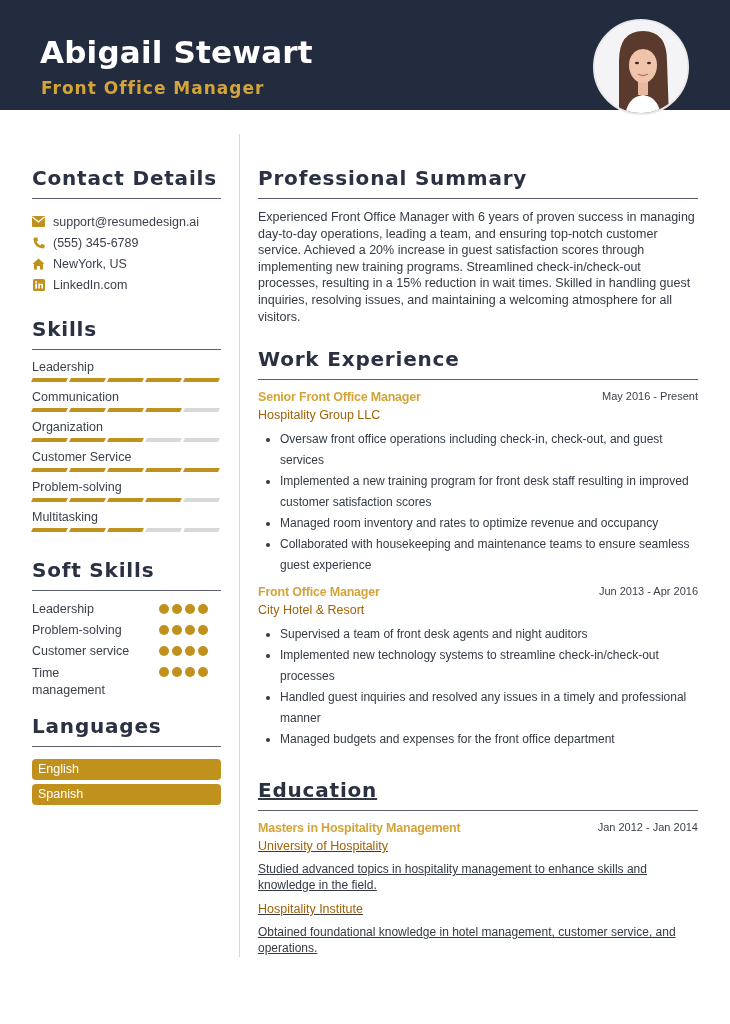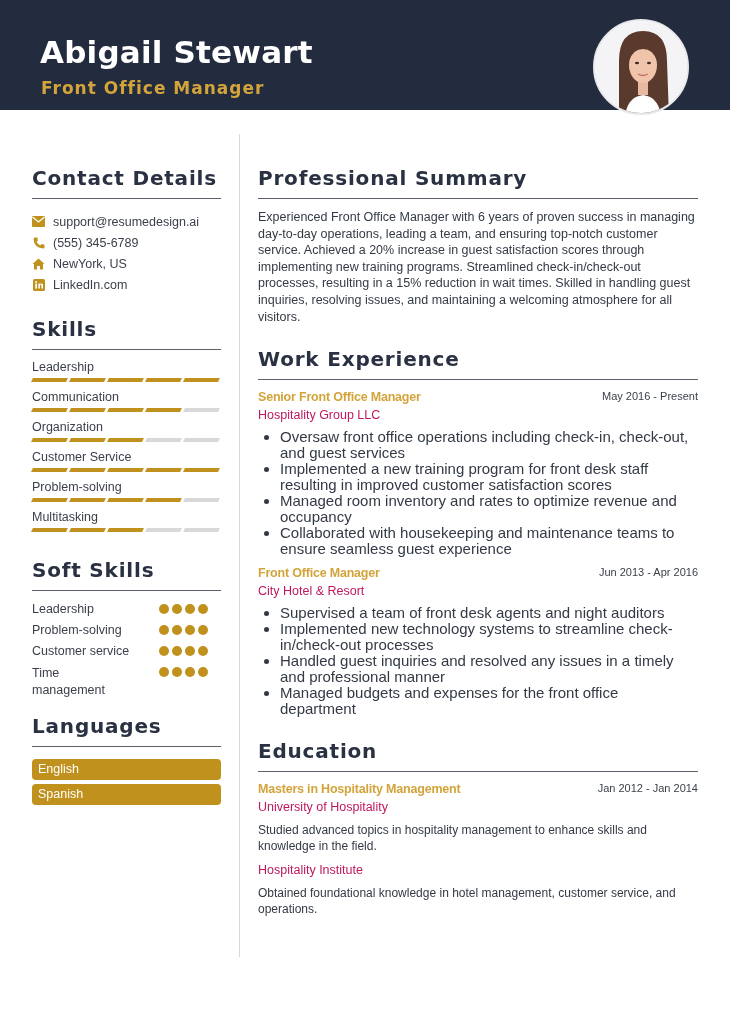--- a/index.html
+++ b/index.html
@@ -34,22 +34,22 @@
   .dot { width: 10px; height: 10px; border-radius: 50%; background: #c0911d; }
 
   .lang-list { margin-top: 12px; display: flex; gap: 4px; flex-direction: column; }
   .lang-pill { background: #c0911d; color: #ffffff; font-size: 12.5px; padding: 3px 6px 4px 6px; border-radius: 4px; }
 
   .summary { margin-top: 10px; font-size: 12.5px; line-height: 16.6px; color: #333a45; }
 
   .job-head { position: relative; height: 18px; }
   .job-title { position: absolute; left: 0; top: 0; font-size: 12.5px; font-weight: bold; color: #d3a43a; letter-spacing: -0.2px; }
   .job-date { position: absolute; right: 0; top: 0; font-size: 11px; color: #3a3f4a; }
-  .job-org { font-size: 12.5px; color: #be185d; height: 17px; }
-  .bullets { margin-top: 4px; padding-left: 22px; font-size: 15px; line-height: 16px; color: #333a45; }
+  .job-org { font-size: 12.5px; color: #a16207; height: 17px; }
+  .bullets { margin-top: 4px; padding-left: 22px; font-size: 12px; line-height: 21px; color: #333a45; }
   .bullets li { margin-bottom: 0; }
   .edu-desc { margin-top: 5px; font-size: 12px; line-height: 16px; color: #333a45; }
 </style>
 </head>
 <body>
 
 <div class="header">
   <div class="name">Abigail Stewart</div>
   <div class="title">Front Office Manager</div>
   <div class="avatar">
@@ -262,21 +262,21 @@
       <div class="job-org">City Hotel &amp; Resort</div>
       <ul class="bullets">
         <li>Supervised a team of front desk agents and night auditors</li>
         <li>Implemented new technology systems to streamline check-in/check-out processes</li>
         <li>Handled guest inquiries and resolved any issues in a timely and professional manner</li>
         <li>Managed budgets and expenses for the front office department</li>
       </ul>
     </div>
   </div>
 
-  <div style="margin-top:22px;">
+  <div style="margin-top:28px;text-decoration:underline;">
     <div class="sec-title">Education</div>
 
     <div style="margin-top:10px;">
       <div class="job-head">
         <span class="job-title">Masters in Hospitality Management</span>
         <span class="job-date">Jan 2012 - Jan 2014</span>
       </div>
       <div class="job-org">University of Hospitality</div>
       <p class="edu-desc">Studied advanced topics in hospitality management to enhance skills and knowledge in the field.</p>
     </div>

